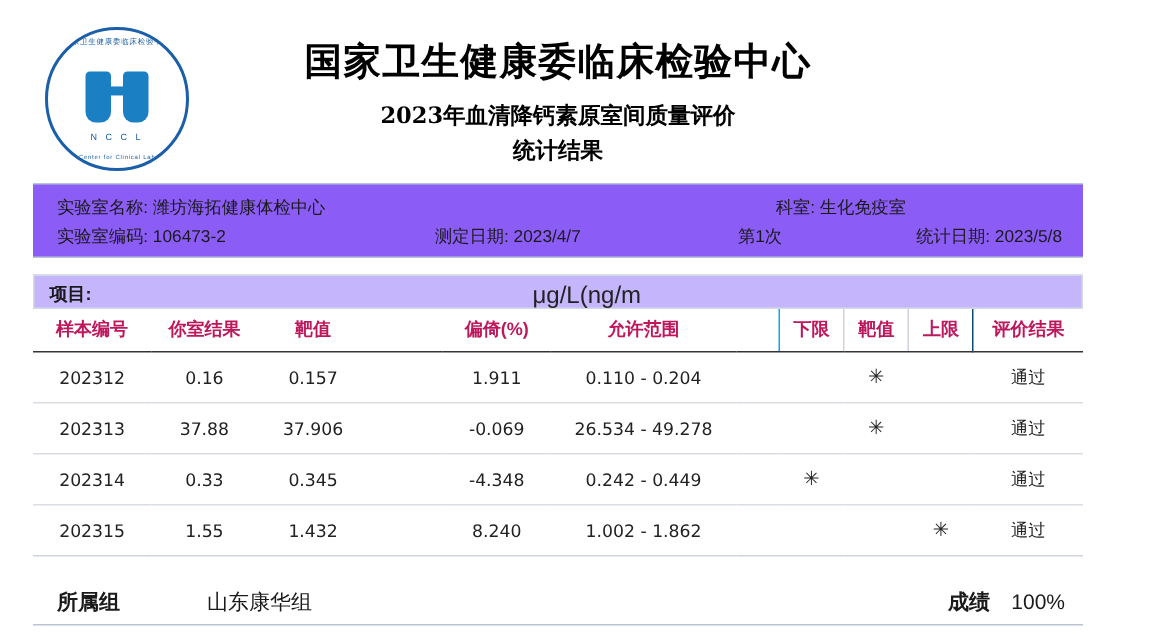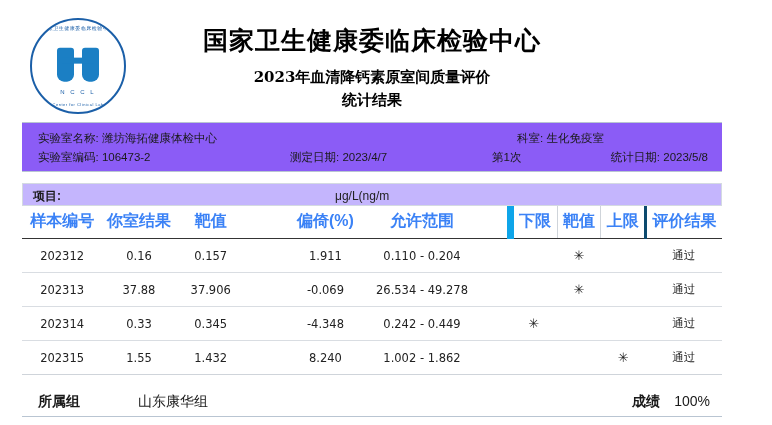--- a/index.html
+++ b/index.html
@@ -149,23 +149,23 @@
     position: absolute;
     left: 66px;
     top: 3px;
     font-size: 13px;
     font-weight: bold;
     color: #0c2d8a;
     text-decoration: underline;
   }
   .project-bar .unit {
     position: absolute;
-    left: 312px;
+    left: 332px;
     top: 5px;
-    font-size: 12px;
+    font-size: 16px;
     color: #222;
   }
   .project-bar .unit2 {
     position: absolute;
     left: 388px;
     top: 5px;
     font-size: 10.5px;
     color: #222;
   }
 
@@ -174,47 +174,47 @@
     margin: 0 22px;
   }
   table.result {
     width: 100%;
     border-collapse: collapse;
     font-size: 11.5px;
     font-family: "DejaVu Sans", sans-serif;
   }
   table.result th {
     font-family: "Liberation Sans", sans-serif;
-    font-size: 16px;
+    font-size: 12px;
     font-weight: bold;
     padding: 5px 2px 6px 2px;
     border-bottom: 1px solid #343434;
-    color: #3b82f6;
+    color: #be185d;
     white-space: nowrap;
   }
   table.result td {
     padding: 9px 2px;
     border-bottom: 1px solid #d9dde2;
     text-align: center;
     color: #222;
     white-space: nowrap;
   }
   table.result tr:last-child td {
     border-bottom: 1px solid #cfd4da;
   }
   .col-sample { width: 82px; }
   .col-your   { width: 72px; }
   .col-target { width: 78px; }
   .col-gap    { width: 58px; }
   .col-bias   { width: 74px; }
   .col-range  { width: 128px; }
   .col-gap2   { width: 30px; }
-  .col-low    { width: 42px; border-left: 7px solid #0ea5e9; }
+  .col-low    { width: 42px; border-left: 1px solid #0ea5e9; }
   .col-tgt    { width: 42px; border-left: 1px solid #cfd4da; }
-  .col-up     { width: 42px; border-left: 1px solid #cfd4da; border-right: 3px solid #0c4a6e; }
+  .col-up     { width: 42px; border-left: 1px solid #cfd4da; border-right: 1px solid #0c4a6e; }
   .col-eval   { width: 74px; }
 
   td.marker {
     position: relative;
     font-size: 13px;
     color: #111;
     line-height: 1;
   }
   td.marker span { display: inline-block; }
 

